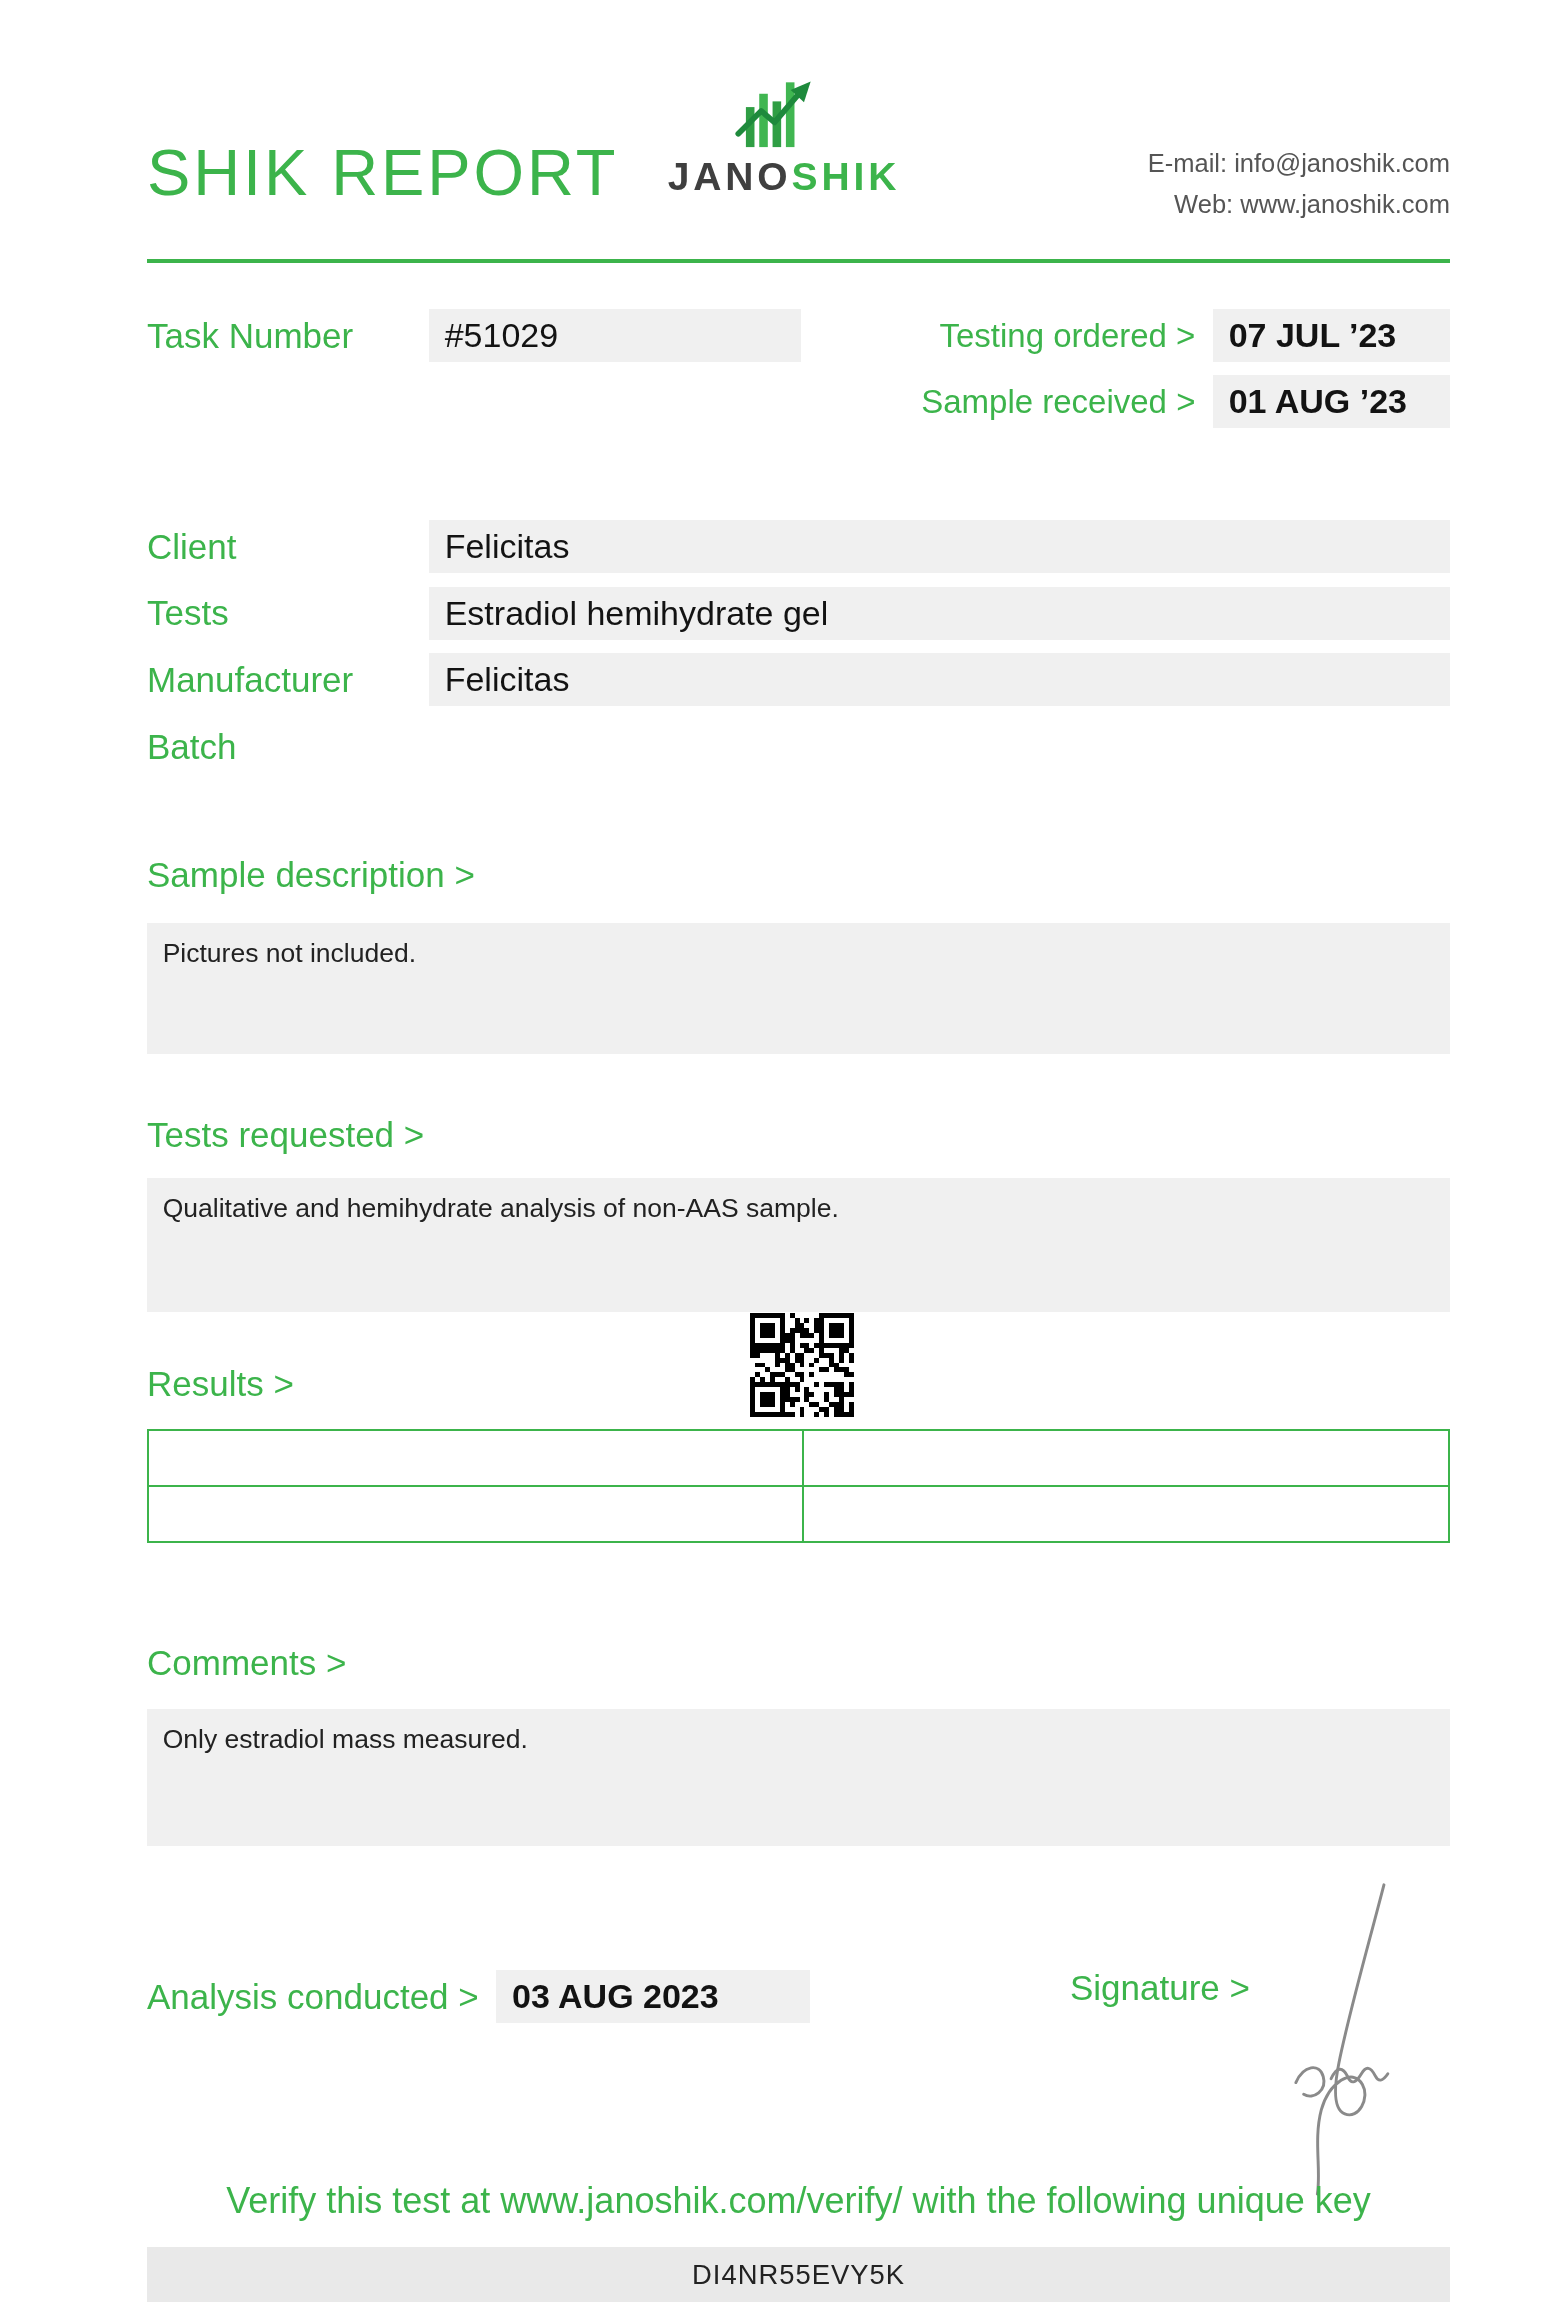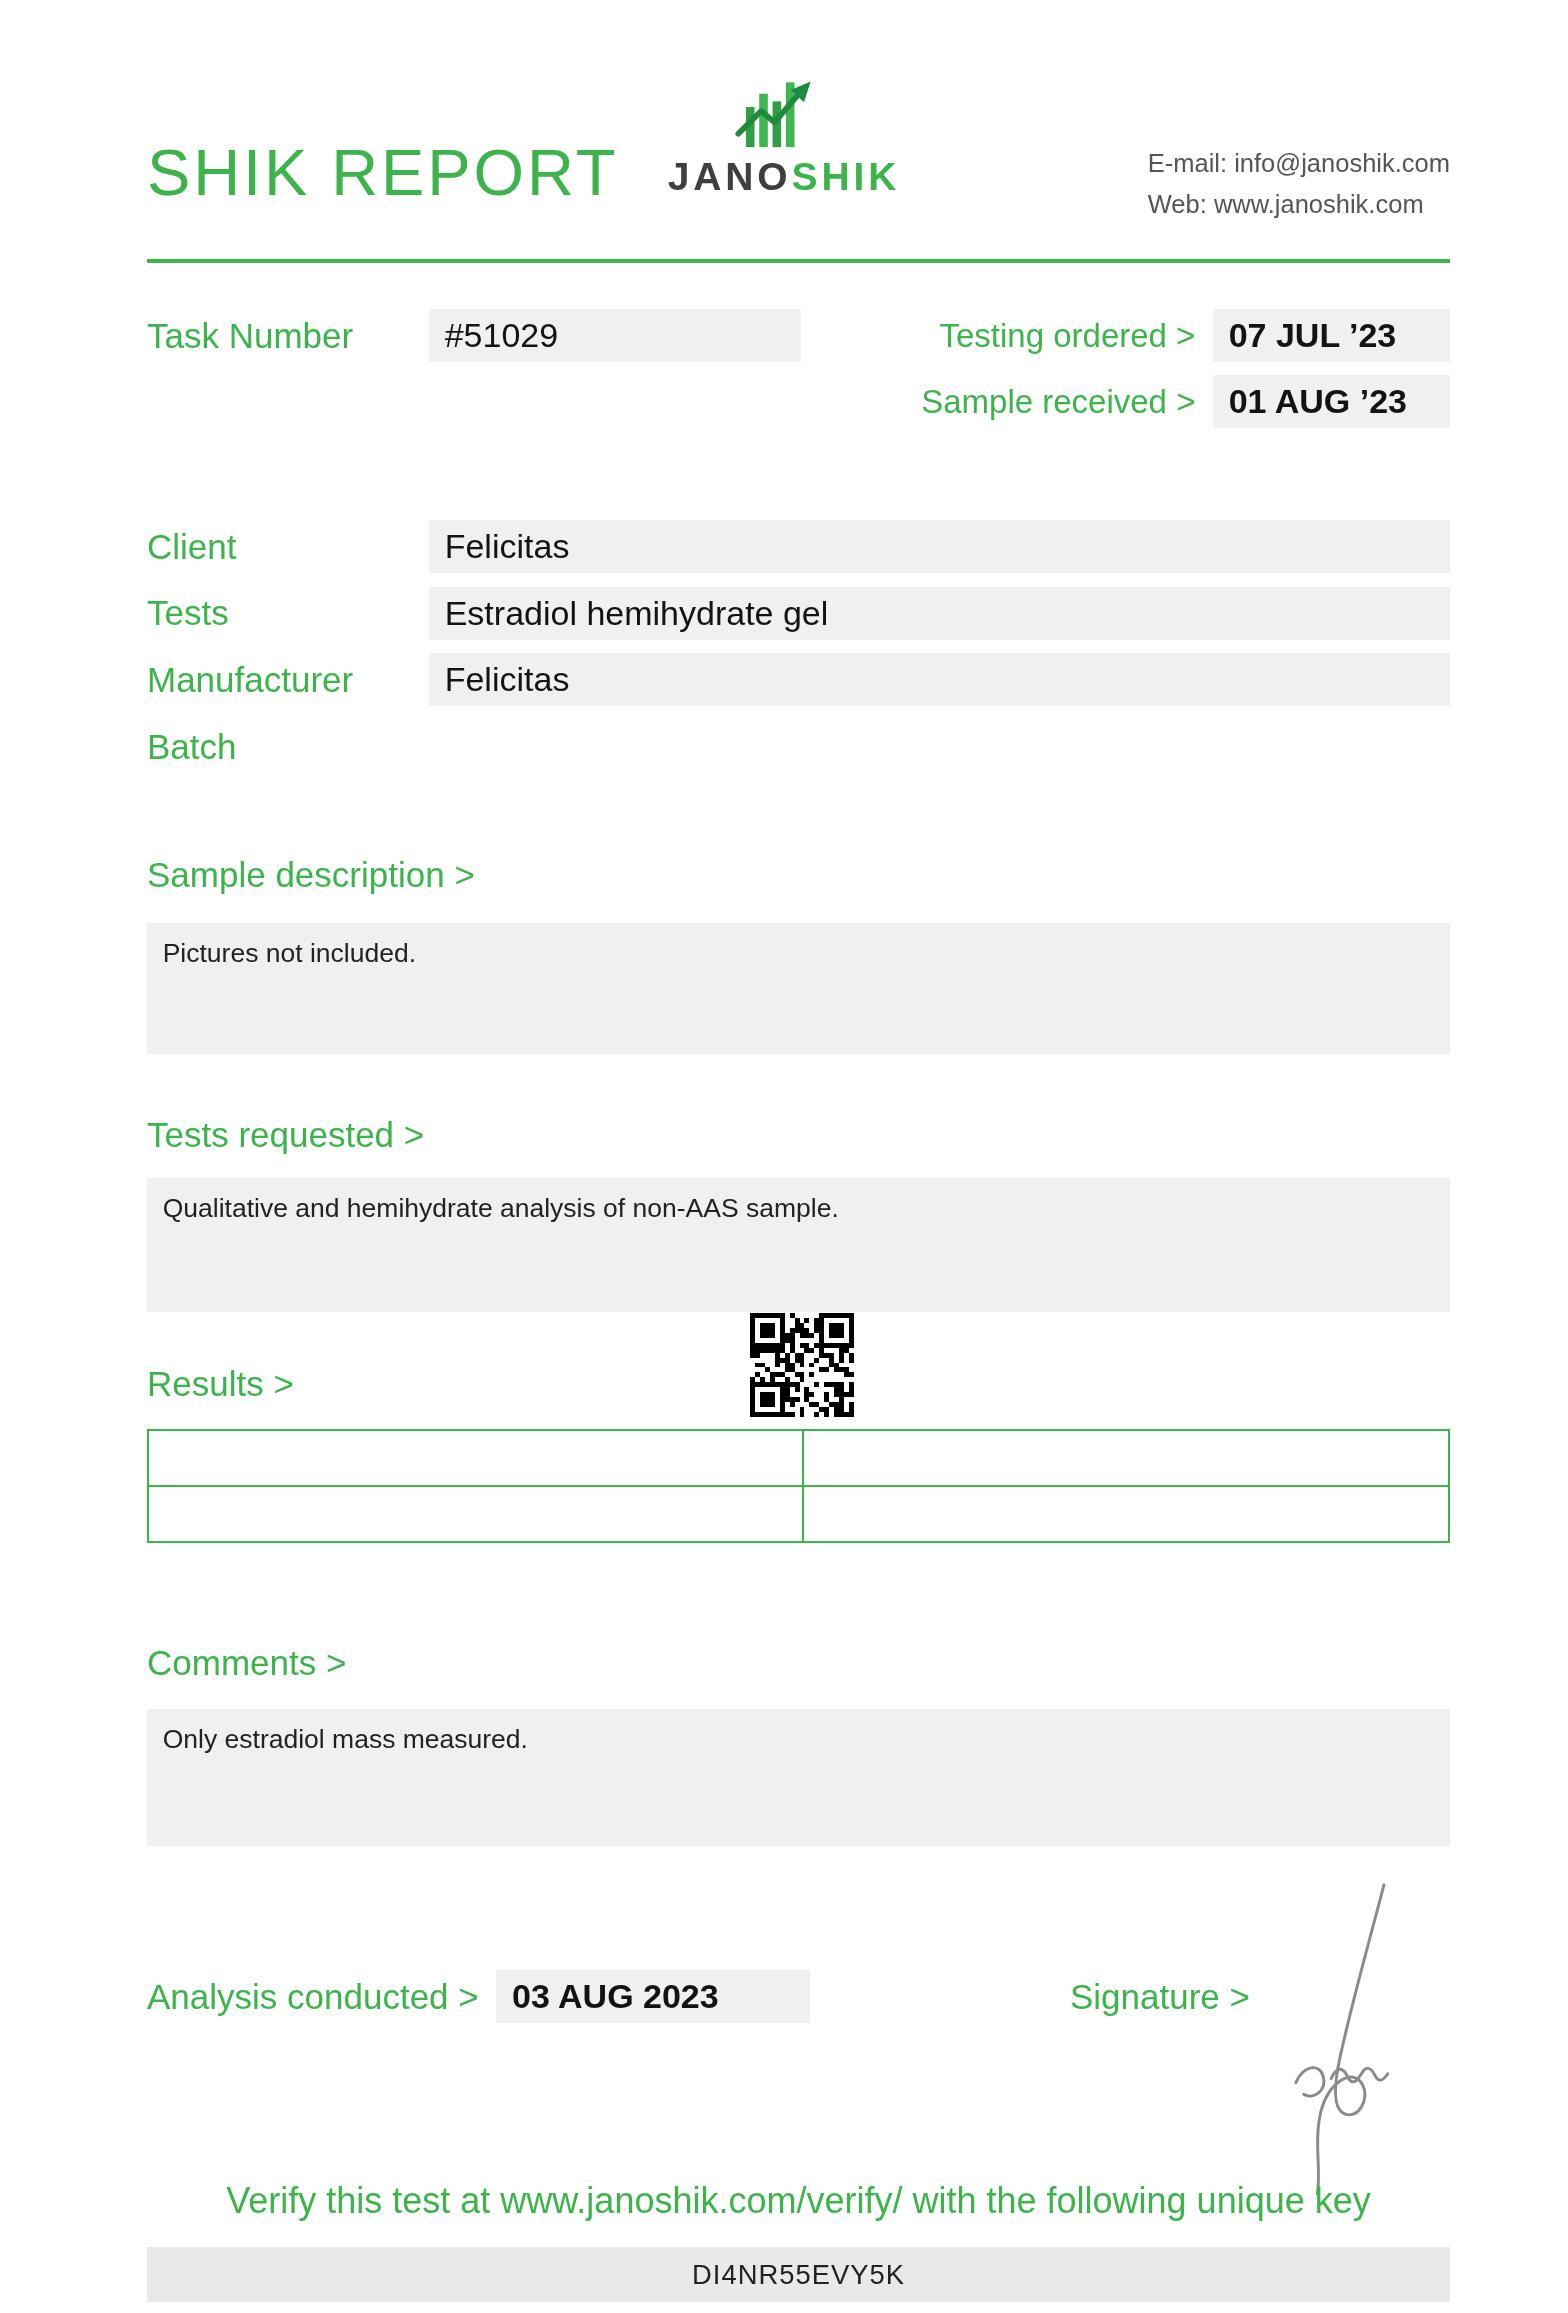--- a/index.html
+++ b/index.html
@@ -23,21 +23,21 @@
     position:absolute;left:147px;top:135px;
     font-size:65px;letter-spacing:2.9px;color:var(--green);font-weight:400;
   }
   .logo{
     position:absolute;left:50%;top:69px;transform:translateX(-50%);
     text-align:center;width:294px;
   }
   .logo-word{font-size:39px;font-weight:700;letter-spacing:3.9px;color:#3f3f3f;margin-top:2px;}
   .logo-word .shik{color:var(--green);}
   .contact{
-    position:absolute;right:118px;top:143px;
+    position:absolute;right:118px;top:143px;text-align:right;
     font-size:25.5px;line-height:41px;color:var(--muted);
   }
   .rule{position:absolute;left:147px;right:118px;top:259px;height:3.9px;background:var(--green);}
 
   
   .g-label{color:var(--green);font-size:35px;white-space:nowrap;}
   .value-box{
     background:var(--box);height:53px;display:flex;align-items:center;
     padding:0 15.7px;font-size:34px;color:#131313;
   }
@@ -86,21 +86,21 @@
     border:2px solid var(--green);background:#fff;
   }
   .rt-row{display:grid;grid-template-columns:655px 1fr;}
   .rt-row + .rt-row{border-top:2px solid var(--green);}
   .rt-cell{height:54px;display:flex;align-items:center;padding:0 13.7px;font-size:26.5px;color:#111;}
   .rt-cell.name{border-right:2px solid var(--green);}
 
   
   .row-analysis{position:absolute;left:147px;top:1968px;display:flex;align-items:center;gap:17.6px;height:57px;}
   .analysis-box{width:314px;font-weight:700;}
-  .sig-label{position:absolute;left:1070px;top:1968px;height:57px;display:flex;align-items:center;}
+  .sig-label{position:absolute;left:1070px;top:1968px;height:57px;display:flex;}
   .sig-svg{position:absolute;left:1274px;top:1877px;}
   .verify-line{
     position:absolute;left:147px;right:118px;top:2180px;text-align:center;
     font-size:36px;color:var(--green);
   }
   .key-bar{
     position:absolute;left:147px;right:118px;top:2247px;height:55px;
     background:var(--bar);display:flex;align-items:center;justify-content:center;
     font-size:27.4px;letter-spacing:1px;color:#222;
   }

